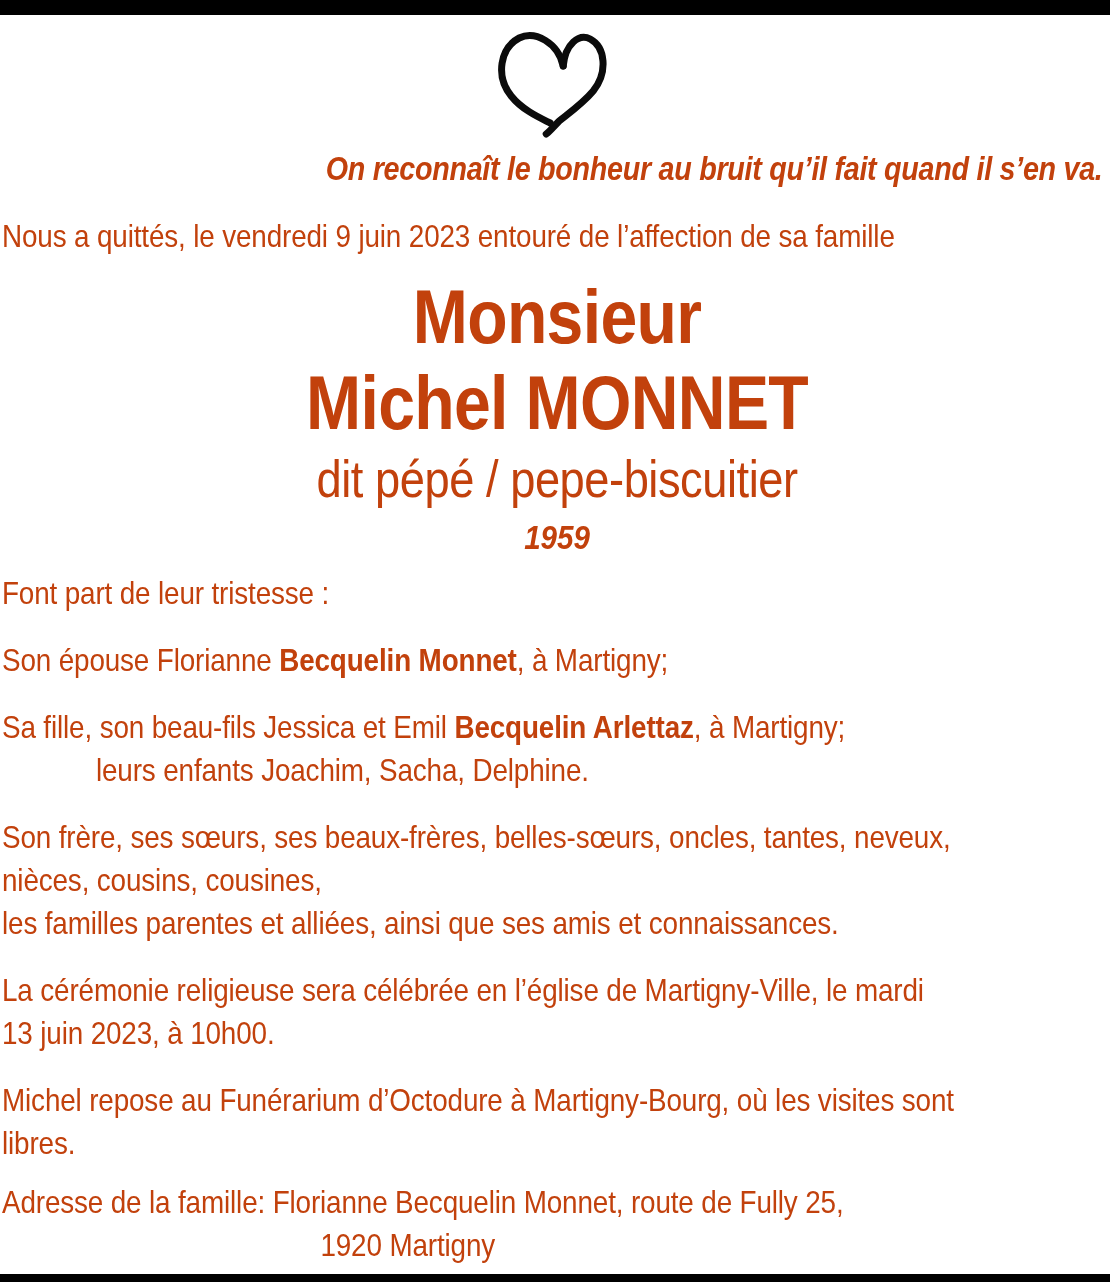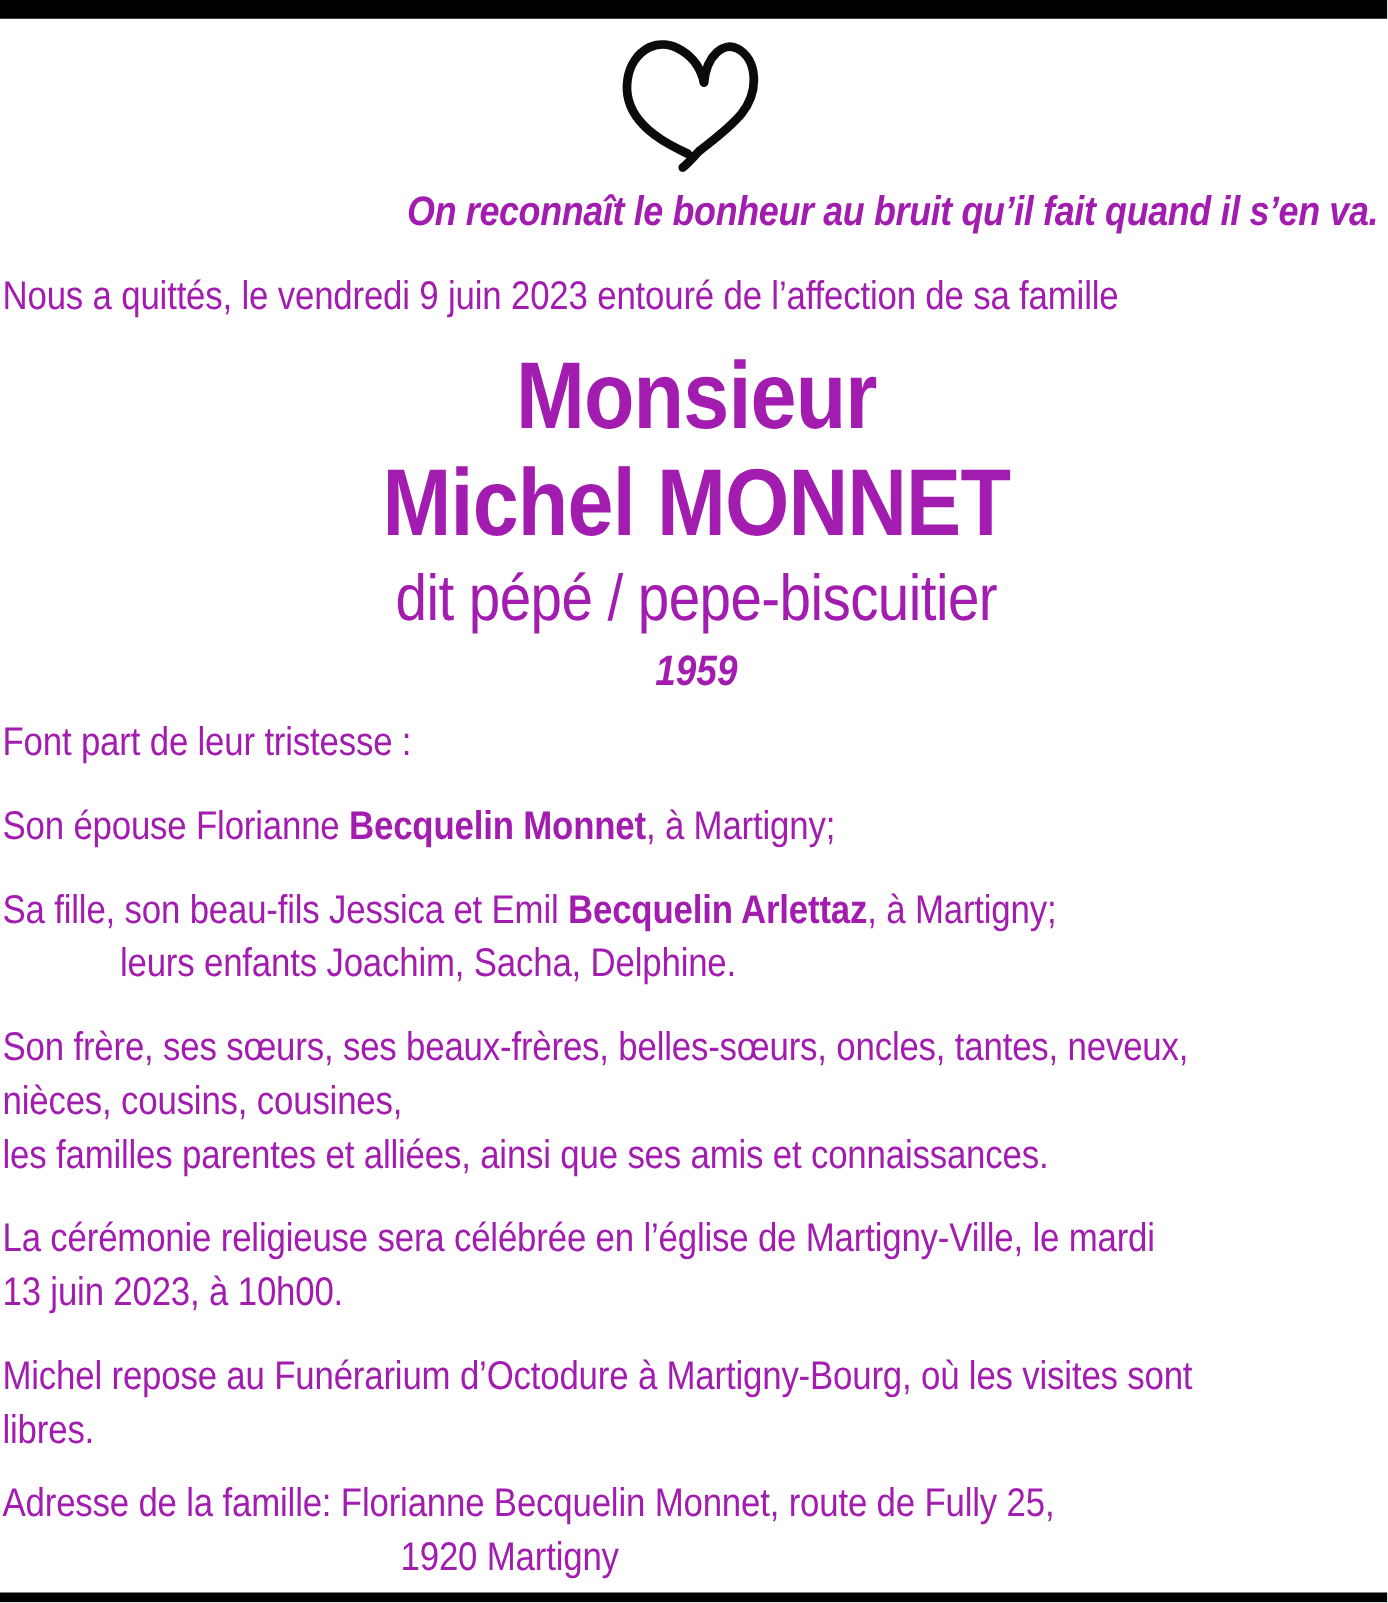--- a/index.html
+++ b/index.html
@@ -2,21 +2,21 @@
 <html><head>
 <meta charset="utf-8">
 <style>
   html,body{margin:0;padding:0;background:#ffffff;}
   .page{
     position:relative;
     width:1110px;height:1282px;
     background:#ffffff;
     overflow:hidden;
     font-family:"Liberation Sans",sans-serif;
-    color:#a21caf;
+    color:#c2410c;
   }
   .bar{position:absolute;left:0;width:1110px;background:#000000;}
   .bar.top{top:0;height:15px;}
   .bar.bottom{bottom:0;height:8px;}
   .heart{position:absolute;top:26px;left:50%;transform:translateX(-52%);}
   
   .content{
     position:absolute;top:0;left:2px;
     width:1276px;
     transform:scaleX(0.87);

